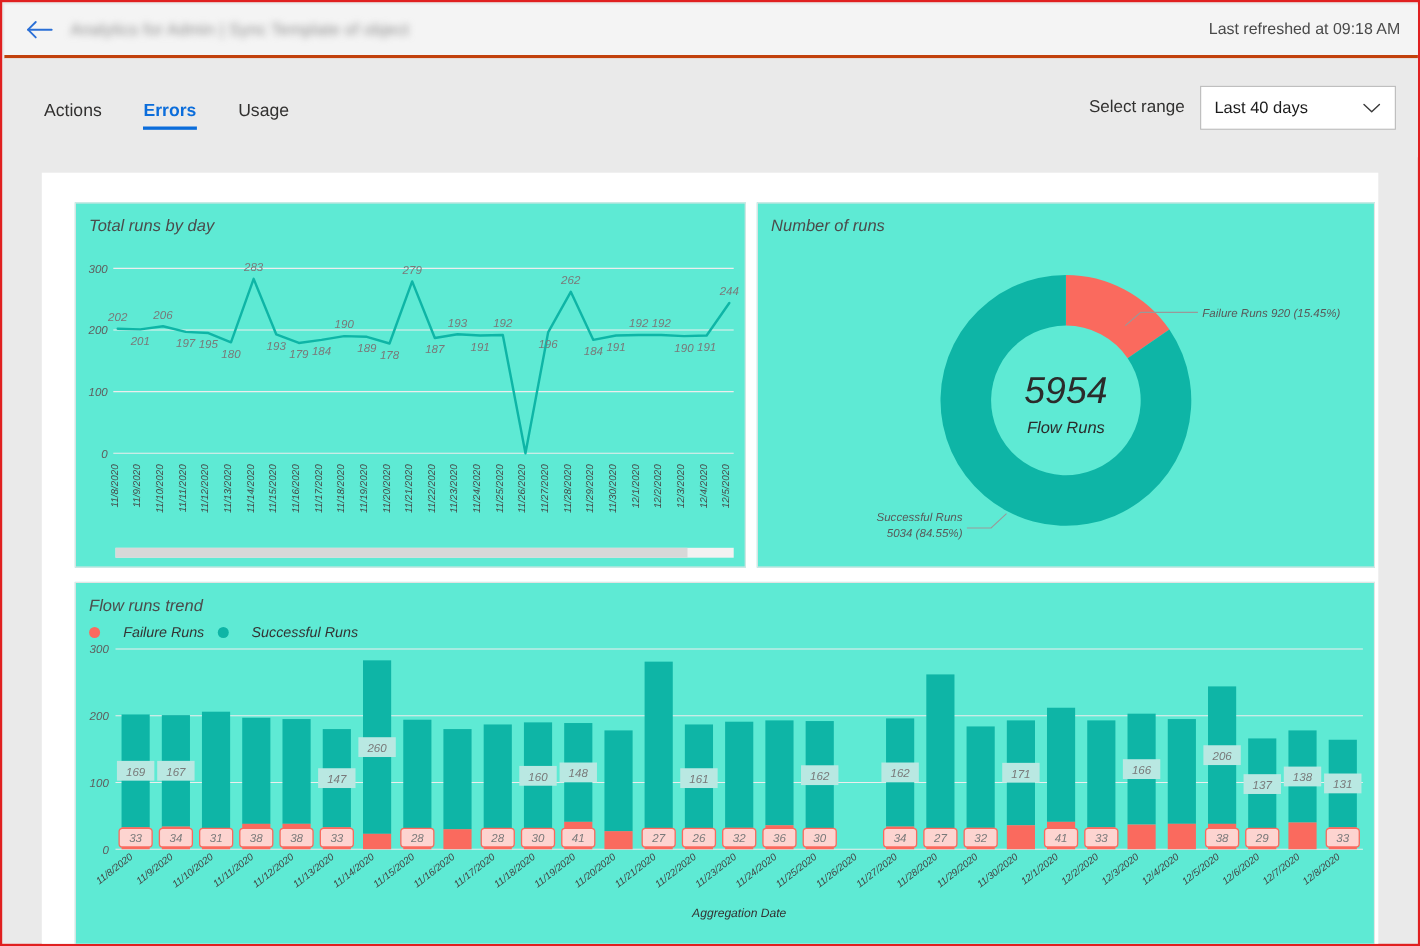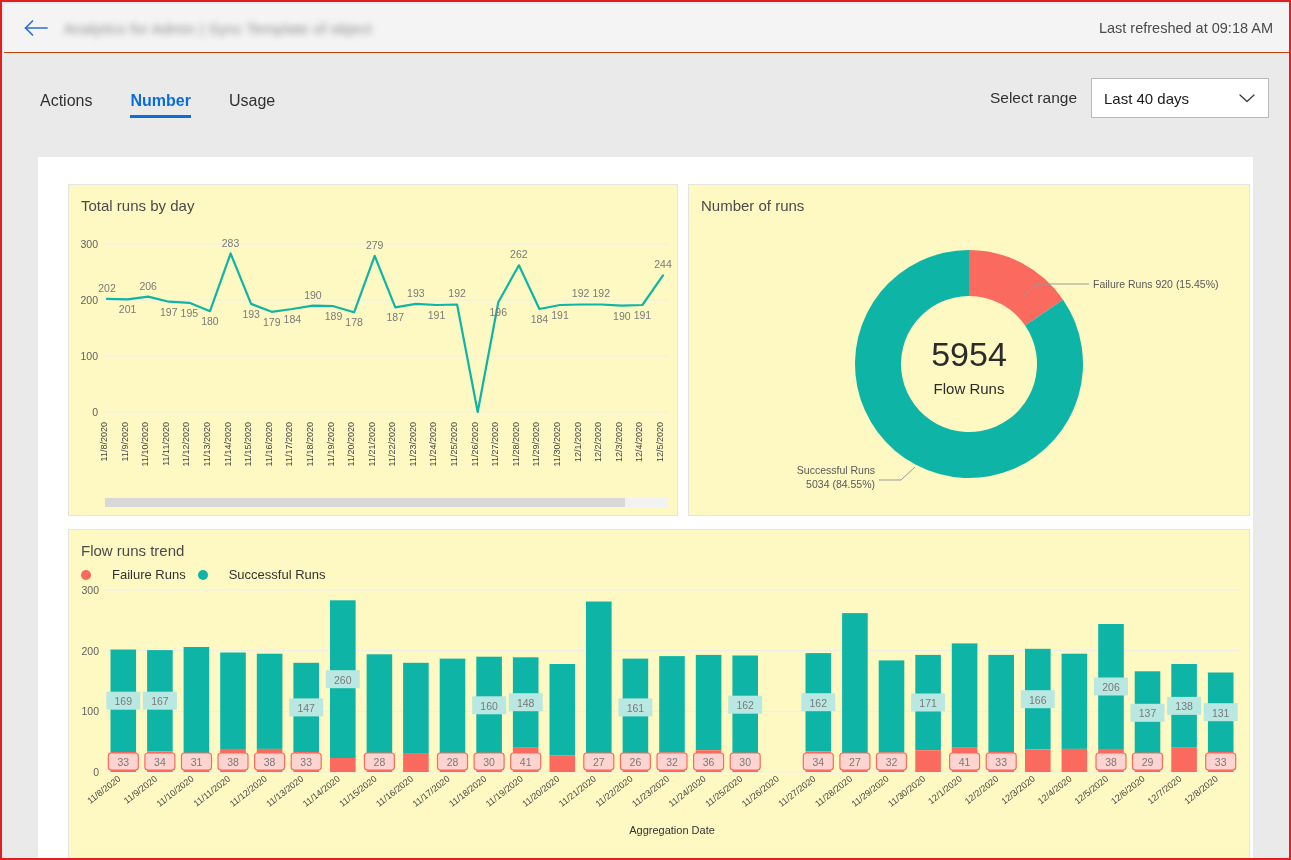--- a/index.html
+++ b/index.html
@@ -15,21 +15,21 @@
     border: 2px solid #e02020;
     background: #eaeaea;
     overflow: hidden;
   }
 
   
   .titlebar {
     position: absolute; left: 2px; top: 2px;
     width: 1287px; height: 49px;
     background: #f4f4f4;
-    border-bottom: 1px solid #c2410c;
+    border-bottom: 3px solid #c2410c;
     display: flex; align-items: center;
   }
   .back-btn {
     width: 44px; height: 44px; margin-left: 10px;
     display: flex; align-items: center; justify-content: center;
     cursor: pointer;
   }
   .back-btn svg { display: block; }
   .doc-title {
     margin-left: 6px;
@@ -76,22 +76,23 @@
 
   
   .canvas {
     position: absolute; left: 36px; top: 155px;
     width: 1215px; height: 703px;
     background: #ffffff;
   }
 
   .panel {
     position: absolute;
-    background: #fef9c3;
+    background: #5eead4;
     border: 1px solid #e4e4e4;
+    font-style: italic;
   }
   .panel-title {
     font-size: 15px; color: #4b4b4b;
     padding: 12px 0 0 12px;
   }
 
   #panel-line  { left: 30px;  top: 27px;  width: 610px; height: 332px; }
   #panel-donut { left: 650px; top: 27px;  width: 562px; height: 332px; }
   #panel-bars  { left: 30px;  top: 372px; width: 1182px; height: 416px; }
 
@@ -137,21 +138,21 @@
         <path d="M2.5 10 L24 10" stroke="#2a6fd6" stroke-width="1.7" stroke-linecap="round"></path>
       </svg>
     </div>
     <div class="doc-title">Analytics for Admin | Sync Template of object</div>
     <div class="refresh-label">Last refreshed at 09:18 AM</div>
   </div>
 
   <div class="tabsrow">
     <div class="tabs">
       <div class="tab">Actions</div>
-      <div class="tab active">Number</div>
+      <div class="tab active">Errors</div>
       <div class="tab">Usage</div>
     </div>
     <div class="range-wrap">
       <span class="range-label">Select range</span>
       <div class="range-select">
         <span>Last 40 days</span>
         <span class="chev">
           <svg width="18" height="12" viewBox="0 0 18 12">
             <path d="M2 3 L9 9.5 L16 3" fill="none" stroke="#3a3a3a" stroke-width="1.3" stroke-linecap="round" stroke-linejoin="round"></path>
           </svg>

